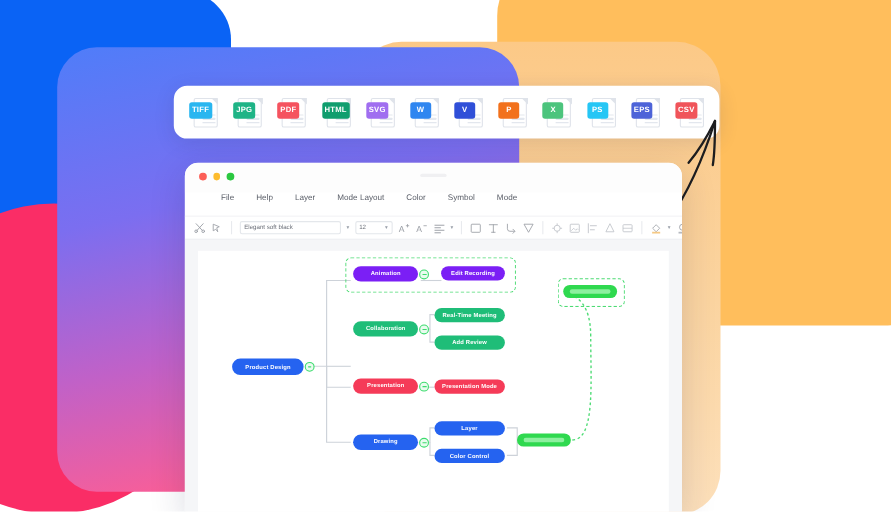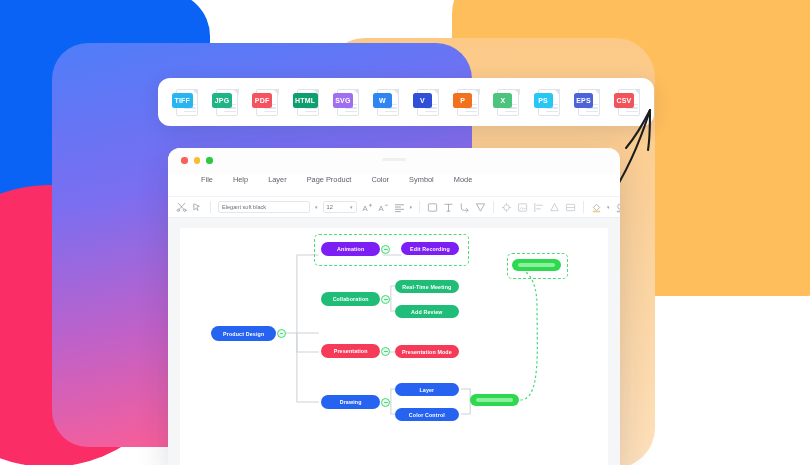--- a/index.html
+++ b/index.html
@@ -272,21 +272,21 @@
           <span style="background: rgb(253, 188, 46);"></span>
           <span style="background: rgb(43, 200, 64);"></span>
         </div>
       <div class="notch"></div>
     </div>
 
     <div class="menubar" id="menubar">
         <span class="mi">File</span>
         <span class="mi">Help</span>
         <span class="mi">Layer</span>
-        <span class="mi">Page Product</span>
+        <span class="mi">Mode Layout</span>
         <span class="mi">Color</span>
         <span class="mi">Symbol</span>
         <span class="mi">Mode</span>
       </div>
 
     <div class="toolbar">
       <svg class="tb-ico" viewBox="0 0 24 24">
         <g fill="none" stroke="#5d636e" stroke-width="1.8" stroke-linecap="round">
           <circle cx="5" cy="18" r="2.6"></circle>
             <circle cx="19" cy="18" r="2.6"></circle>

